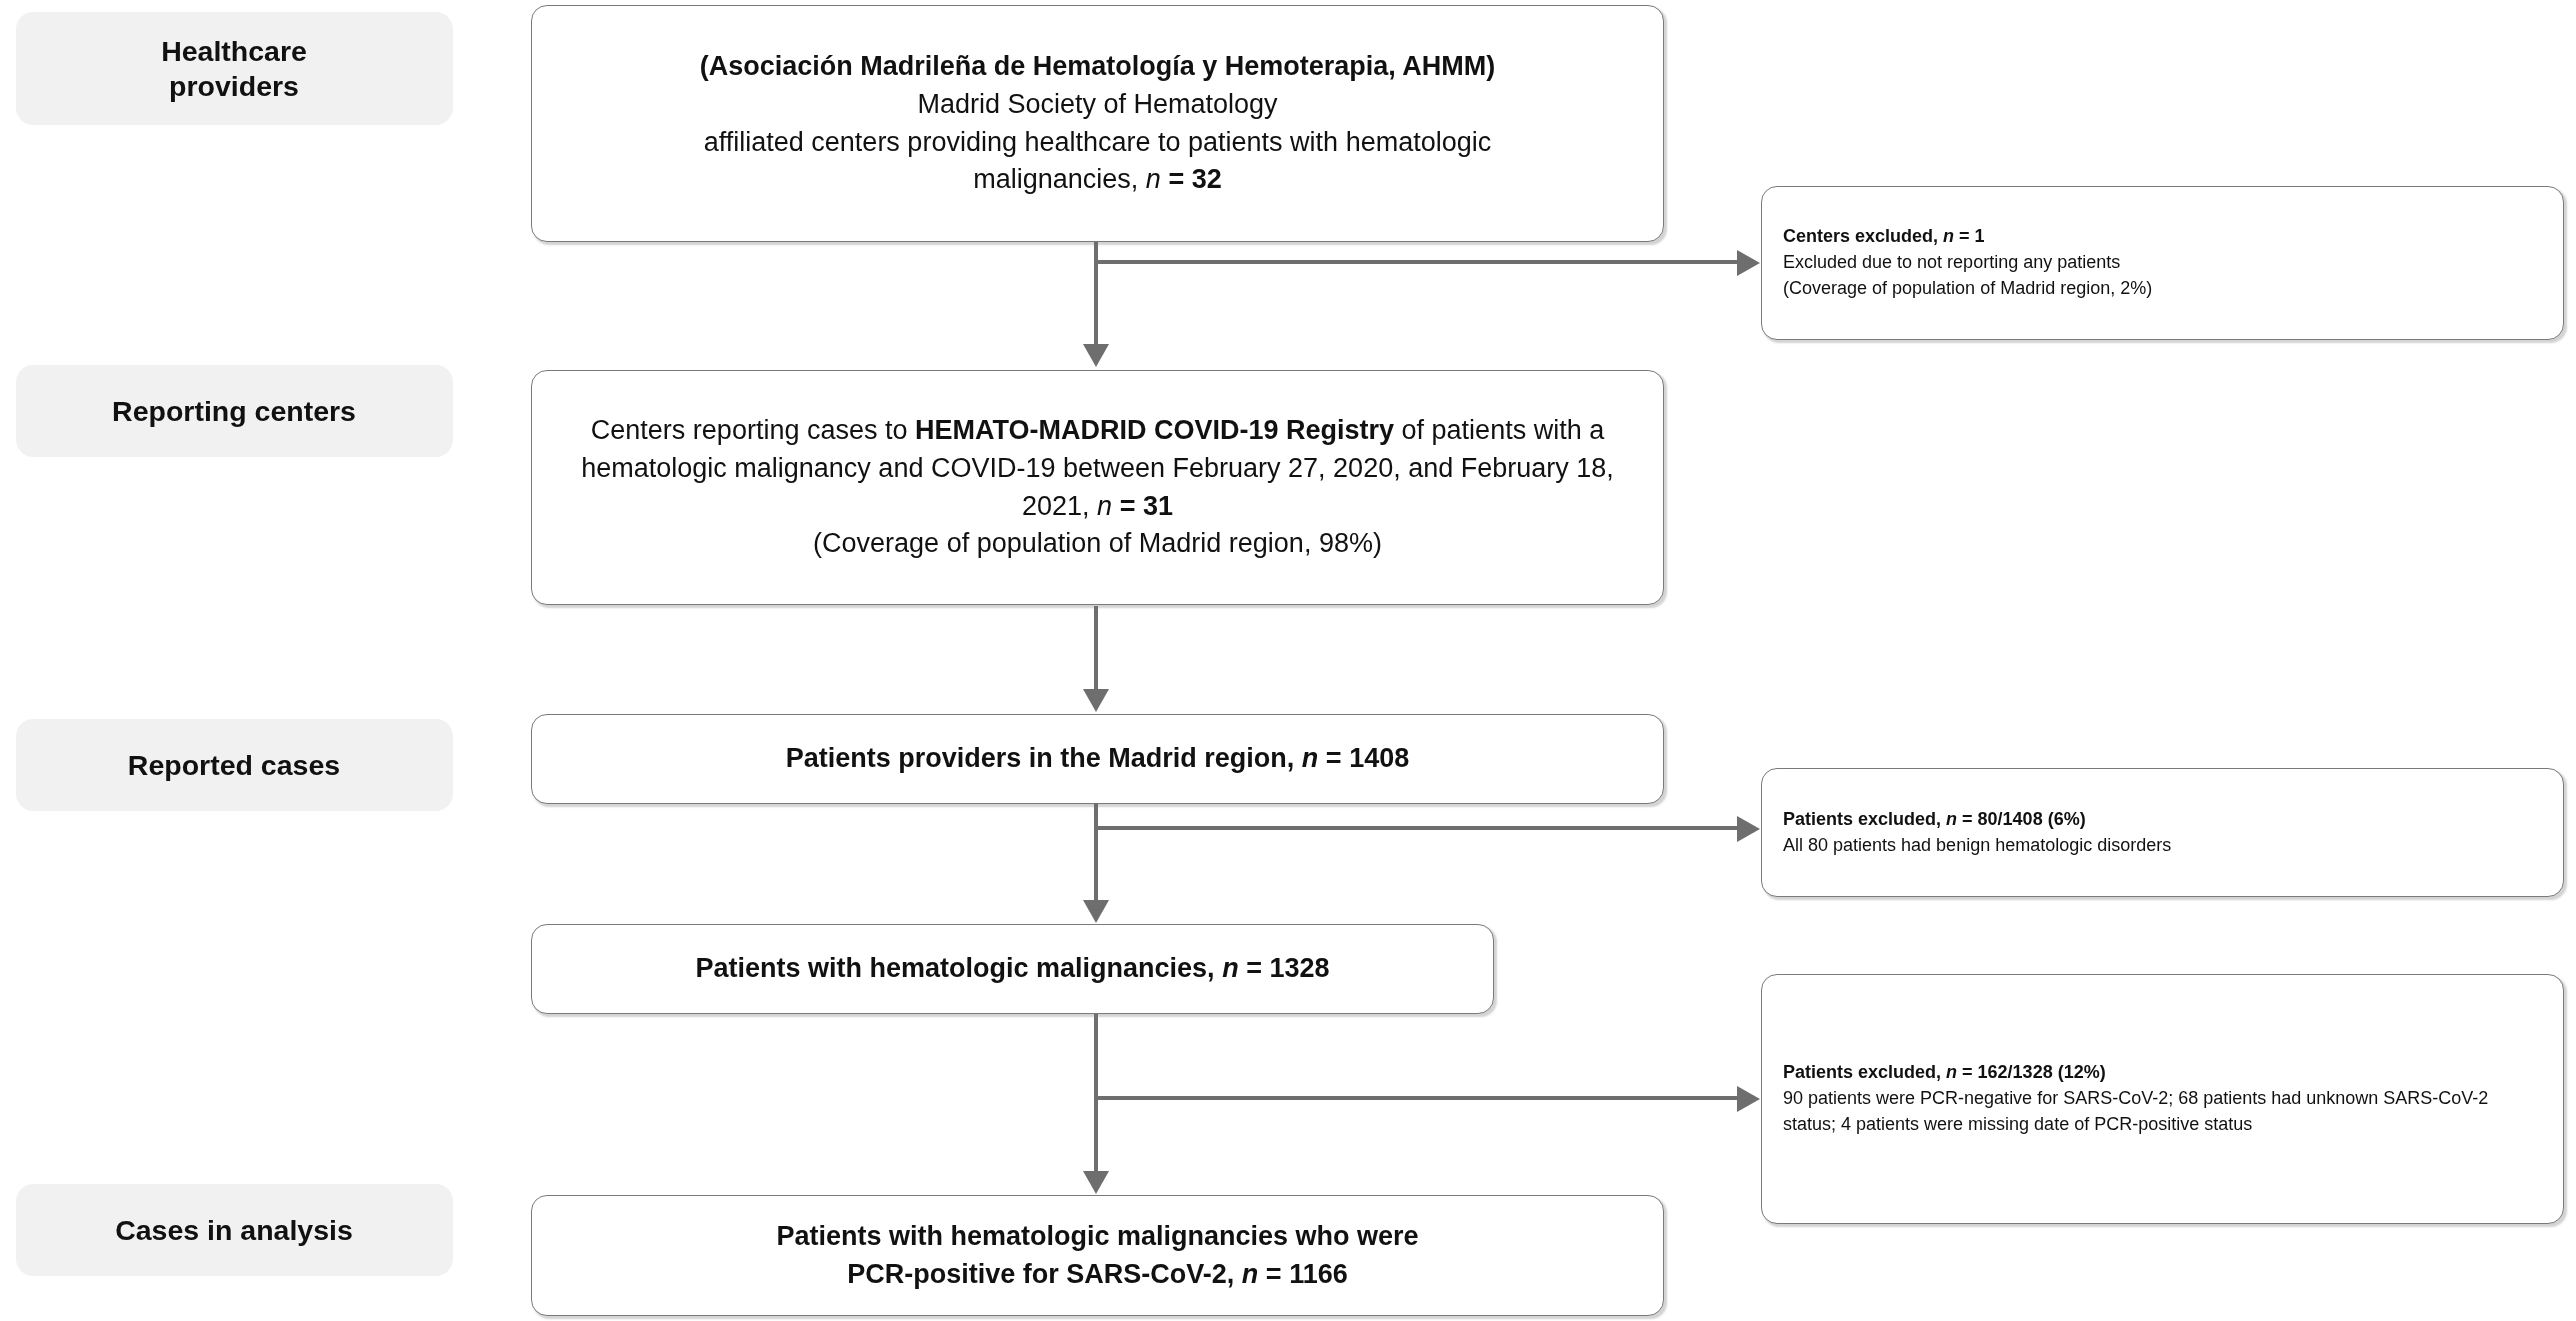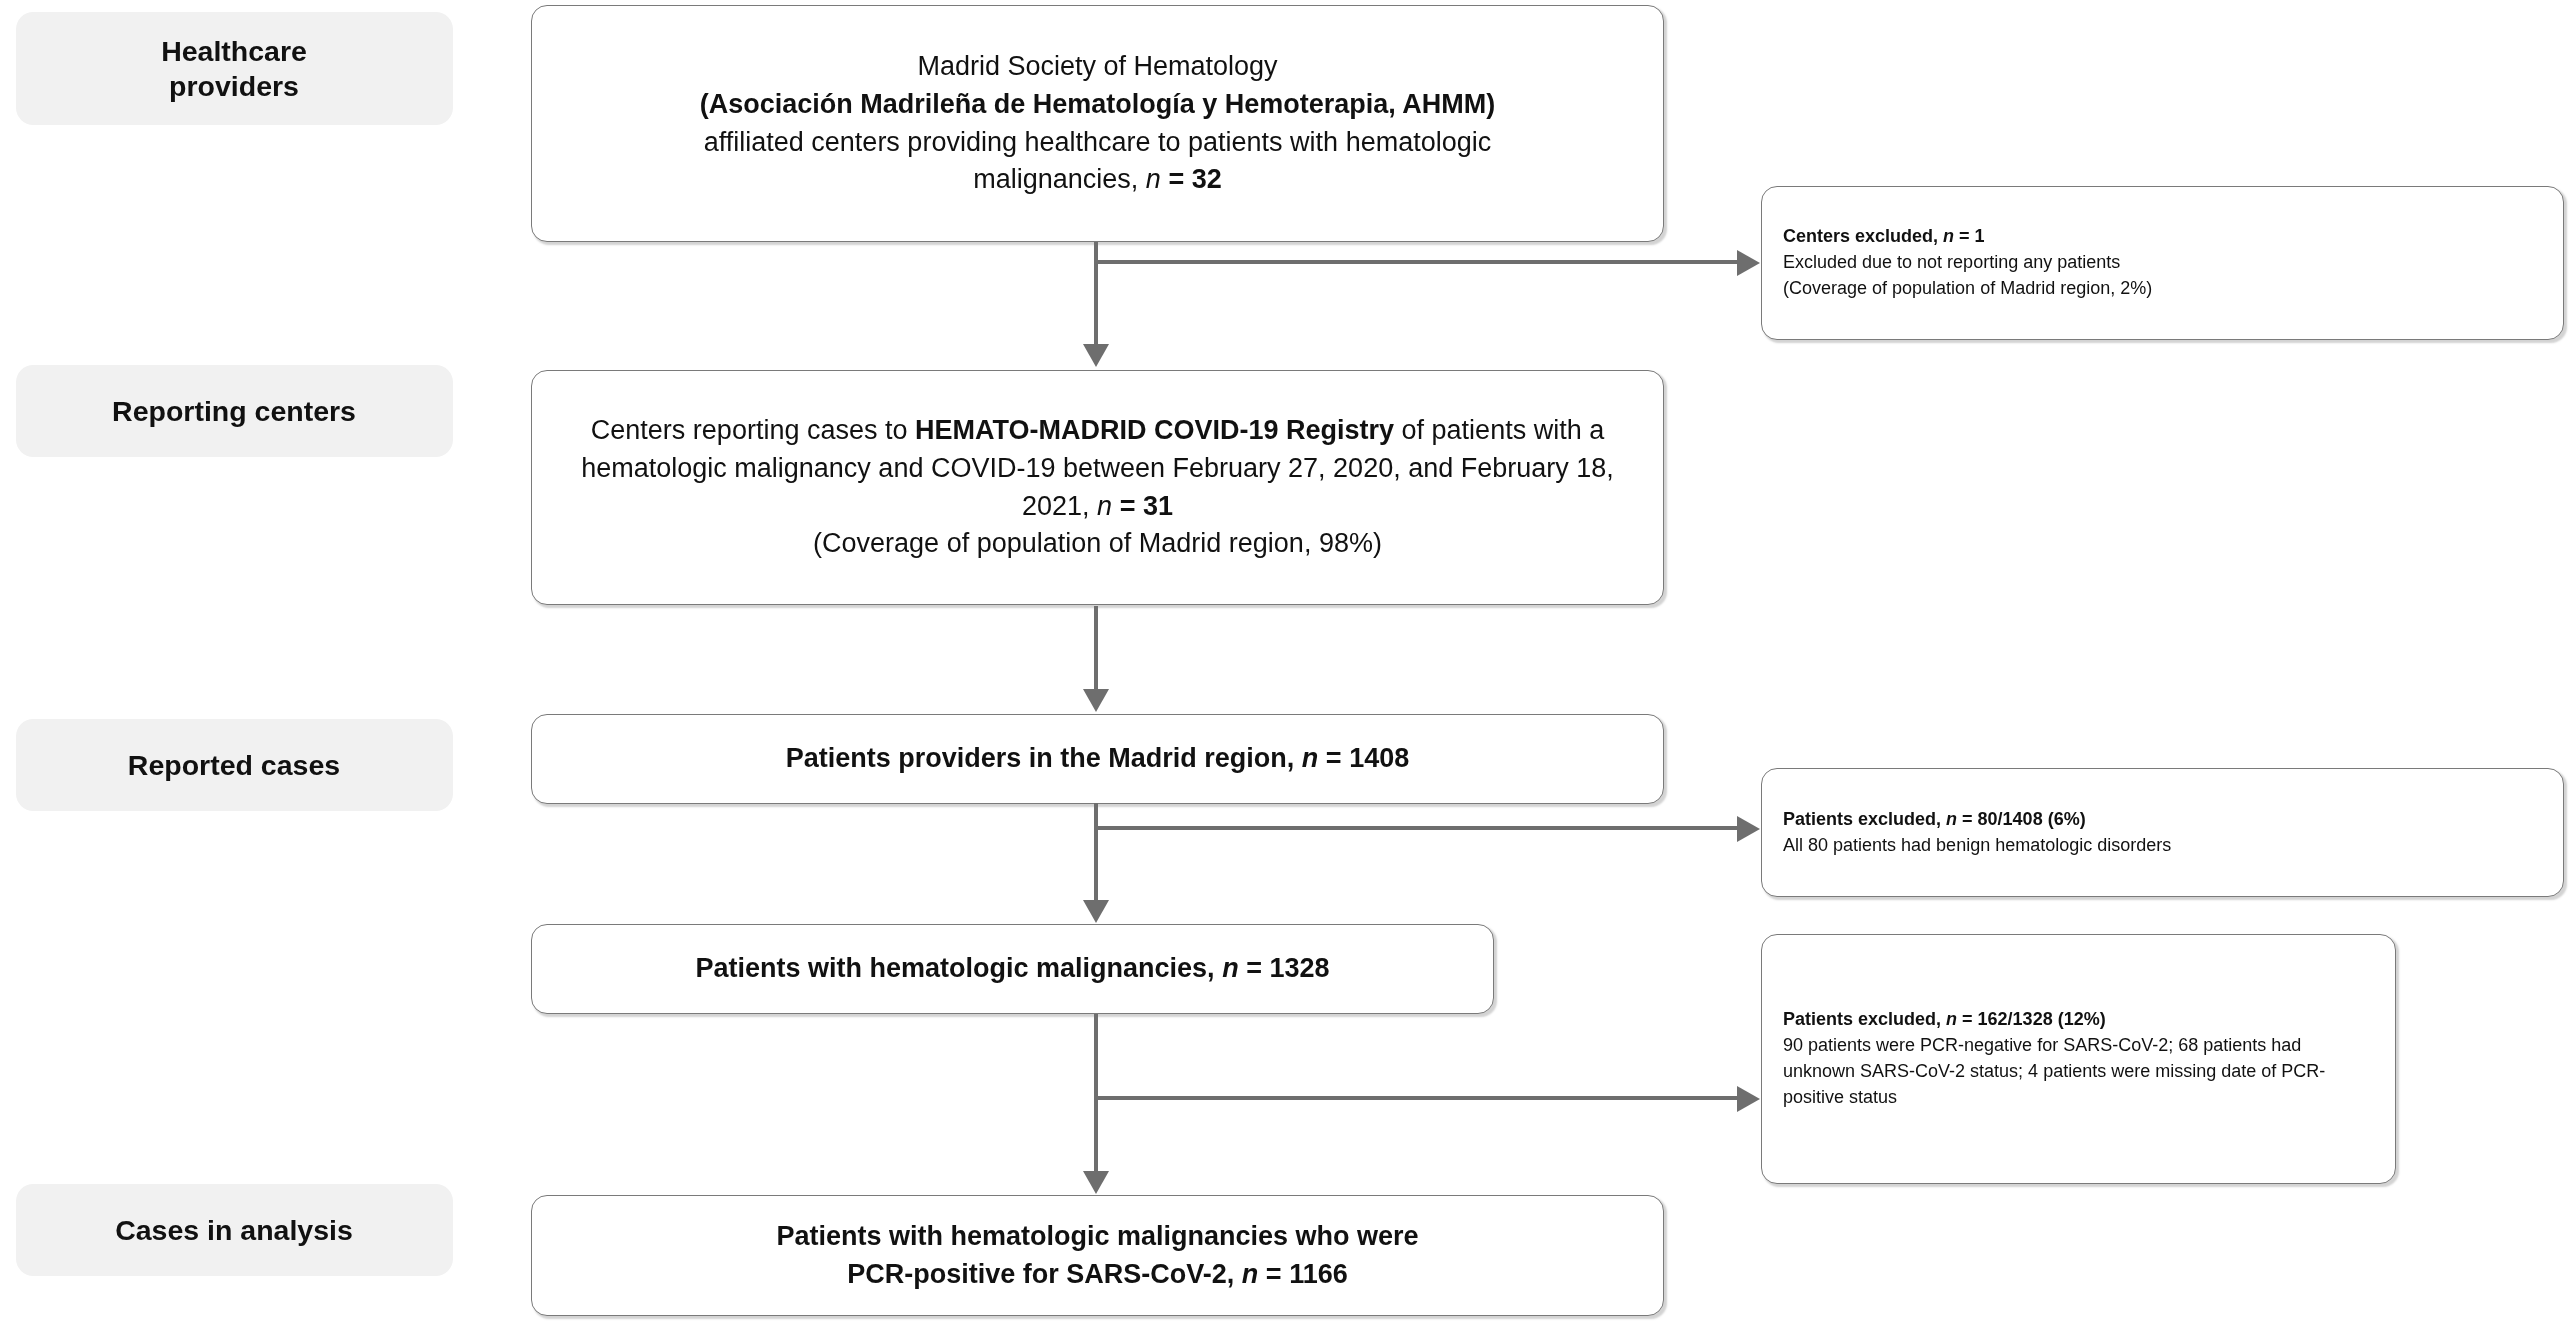--- a/index.html
+++ b/index.html
@@ -119,22 +119,22 @@
   <div class="stage-label" style="left:15.5px; top:1177px; width:437px; height:92px;">
     <span>Cases in analysis</span>
   </div>
 
   <div class="stage-label" style="left:15.5px; top:712px; width:437px; height:92px;">
     <span>Reported cases</span>
   </div>
 
   <div class="flow-box" style="left:531px; top:5px; width:1133px; height:237px;">
     <div class="txt">
+      <div><b>(Asociación Madrileña de Hematología y Hemoterapia, AHMM)</b></div>
       <div>Madrid Society of Hematology</div>
-      <div><b>(Asociación Madrileña de Hematología y Hemoterapia, AHMM)</b></div>
       <div>affiliated centers providing healthcare to patients with hematologic</div>
       <div>
         <span>malignancies, </span><i>n</i><b> = </b><b>32</b>
       </div>
     </div>
   </div>
 
   <div class="flow-box" style="left:531px; top:370px; width:1133px; height:235px;">
     <div class="txt">
       <div style="padding:0 13.6px;">
@@ -178,21 +178,21 @@
 
   <div class="side-box" style="left:1761px; top:768px; width:803px; height:129px;">
     <div class="txt">
       <div>
         <b>Patients excluded, </b><i><b>n</b></i><b> = </b><b>80/1408 (6%)</b>
       </div>
       <div>All 80 patients had benign hematologic disorders</div>
     </div>
   </div>
 
-  <div class="side-box" style="left:1761px; top:934px; width:635px; height:250px;">
+  <div class="side-box" style="left:1761px; top:974px; width:803px; height:250px;">
     <div class="txt">
       <div>
         <b>Patients excluded, </b><i><b>n</b></i><b> = </b><b>162/1328 (12%)</b>
       </div>
       <div>90 patients were PCR-negative for SARS-CoV-2; 68 patients had unknown SARS-CoV-2 status; 4 patients were missing date of PCR-positive status</div>
     </div>
   </div>
 
   <div class="v-line" style="left:1094px; top:242px; height:104px;"></div>
   <div class="arrow-down" style="left:1083px; top:344px;"></div>

